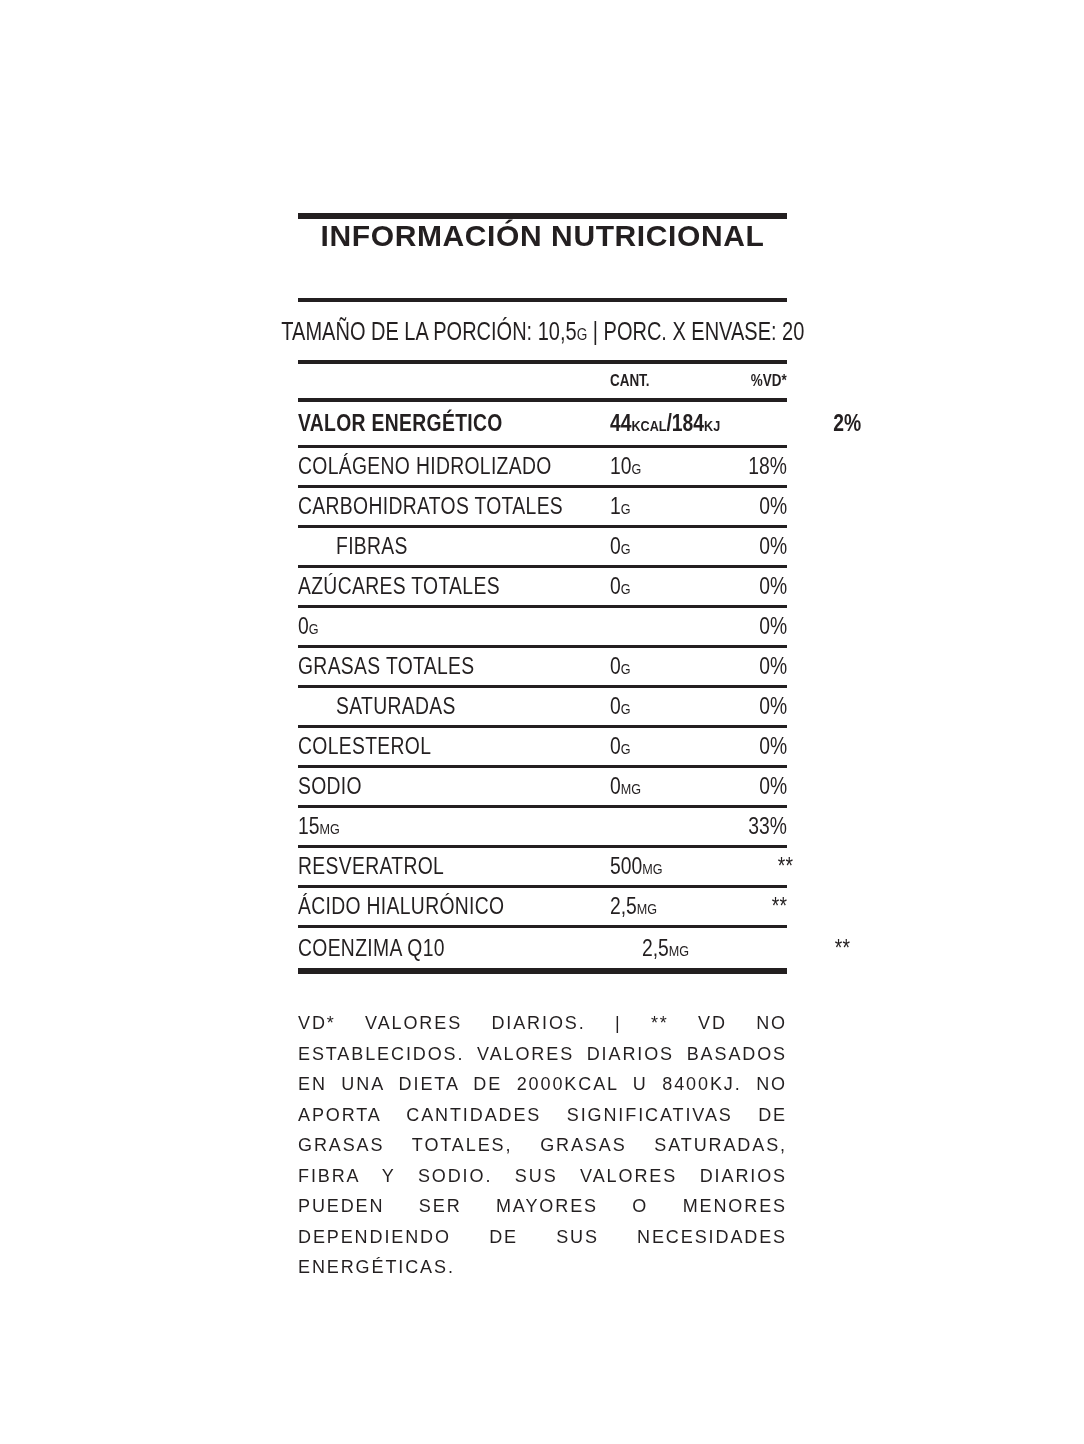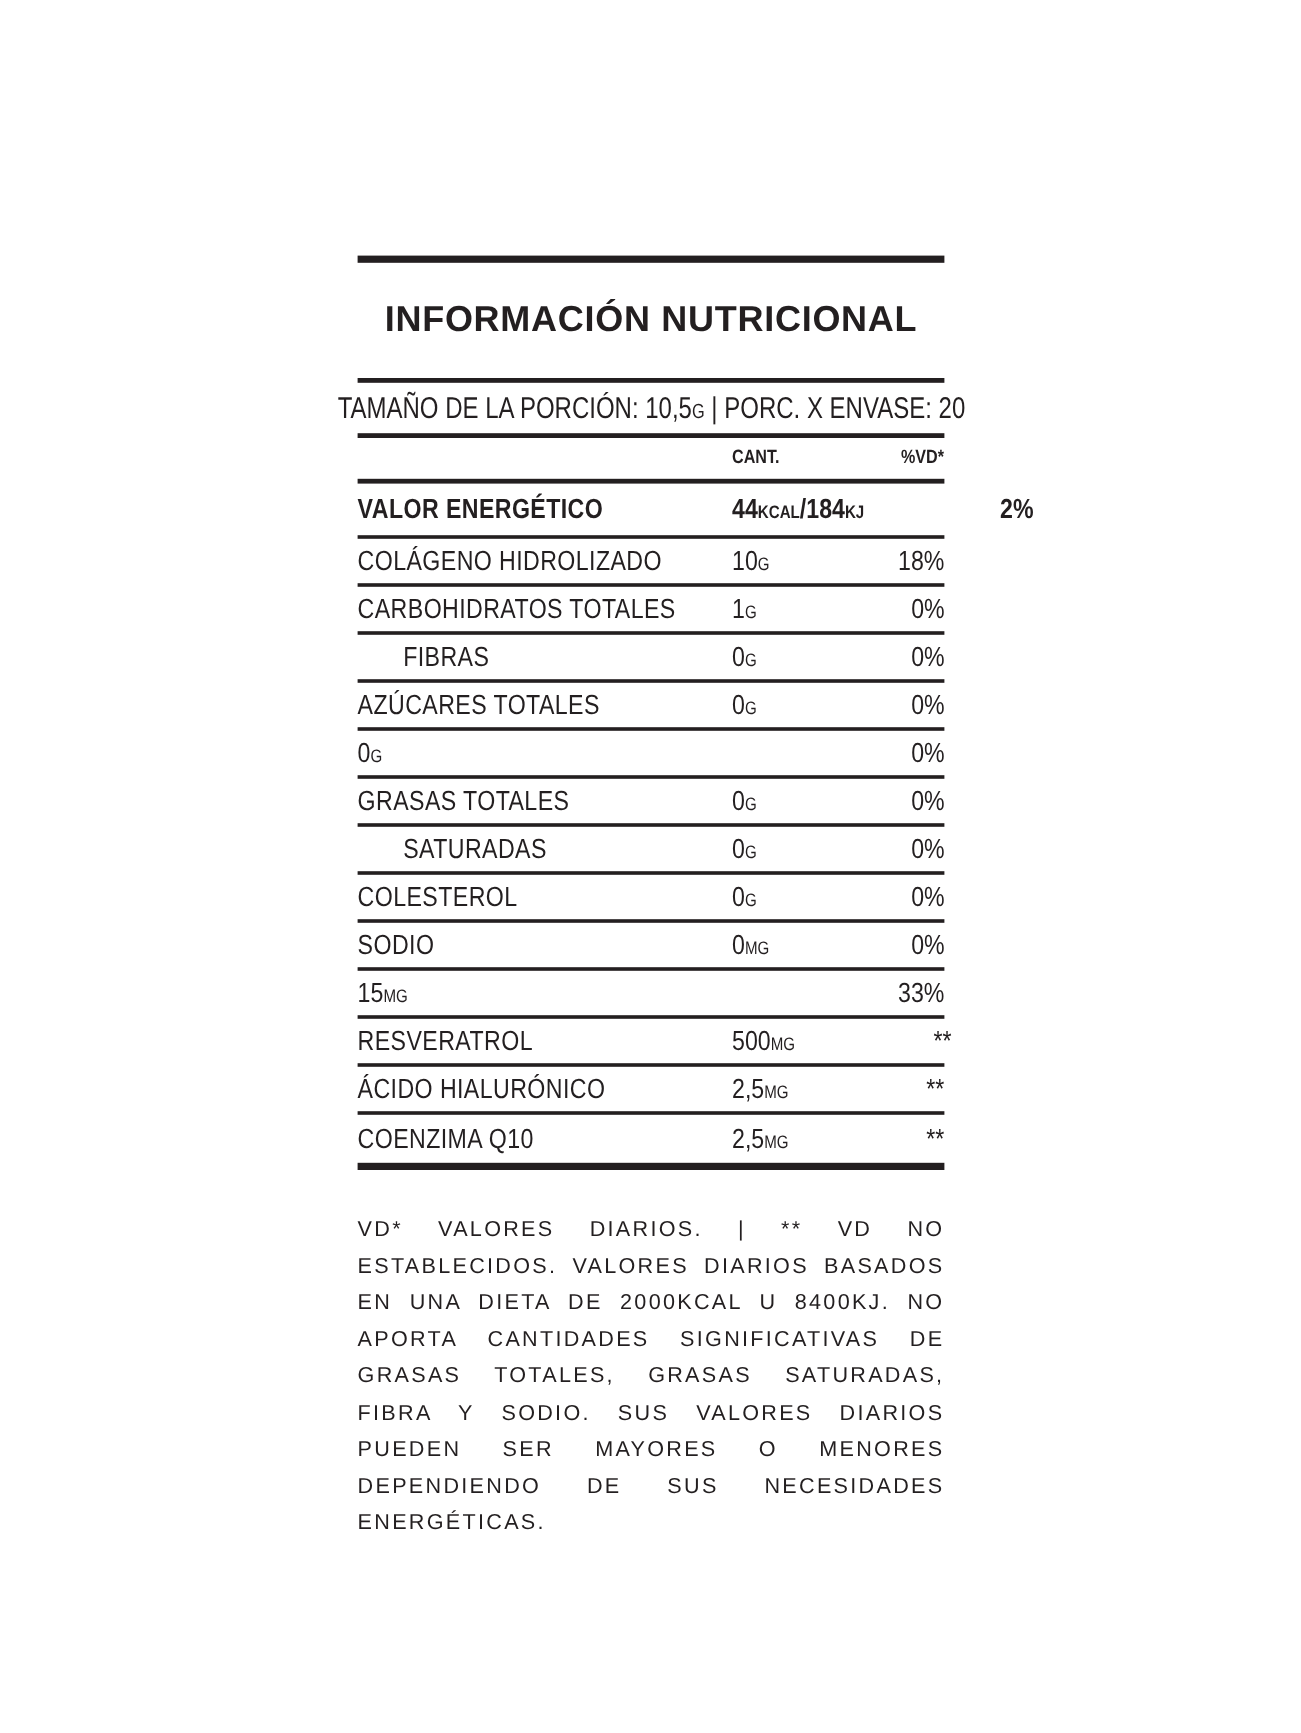--- a/index.html
+++ b/index.html
@@ -29,32 +29,31 @@
   .cond {
     display: inline-block;
     white-space: nowrap;
     transform: scaleX(0.84);
     transform-origin: 0 50%;
   }
   .origin-center { transform-origin: 50% 50%; }
   .origin-right  { transform-origin: 100% 50%; }
 
   .title {
-    height: 100px;
-    display: flex;
-    align-items: center;
+    height: 83px;
+    display: flex;
     justify-content: center;
     font-size: 30px;
     font-weight: 700;
     letter-spacing: 0.6px;
     border-bottom: 4px solid var(--ink);
     white-space: nowrap;
   }
   .serving {
-    height: 46px;
+    height: 62px;
     display: flex;
     align-items: center;
     justify-content: center;
     font-size: 25px;
     font-weight: 400;
     border-bottom: 4px solid var(--ink);
   }
   .serving .cond { transform: scaleX(0.8); }
   .serving .small { font-size: 17px; }
 
@@ -72,21 +71,21 @@
 
   .rows { border-bottom: 6px solid var(--ink); }
   .row {
     display: flex;
     align-items: center;
     height: 40px;
     border-bottom: 3px solid var(--ink);
     font-size: 23px;
     font-weight: 400;
   }
-  .rows .row:last-child { border-bottom: none; }
+  .rows .row:last-child { border-bottom: none; gap: 32px; }
   .row.bold { height: 46px; font-weight: 700; }
   .row.indent .cell-label { padding-left: 38px; }
   .row .small { font-size: 15px; }
   .row .cell-label { letter-spacing: 0.4px; }
 
   .footnote {
     margin-top: 34px;
     font-size: 18px;
     letter-spacing: 1.9px;
     line-height: 30.5px;

